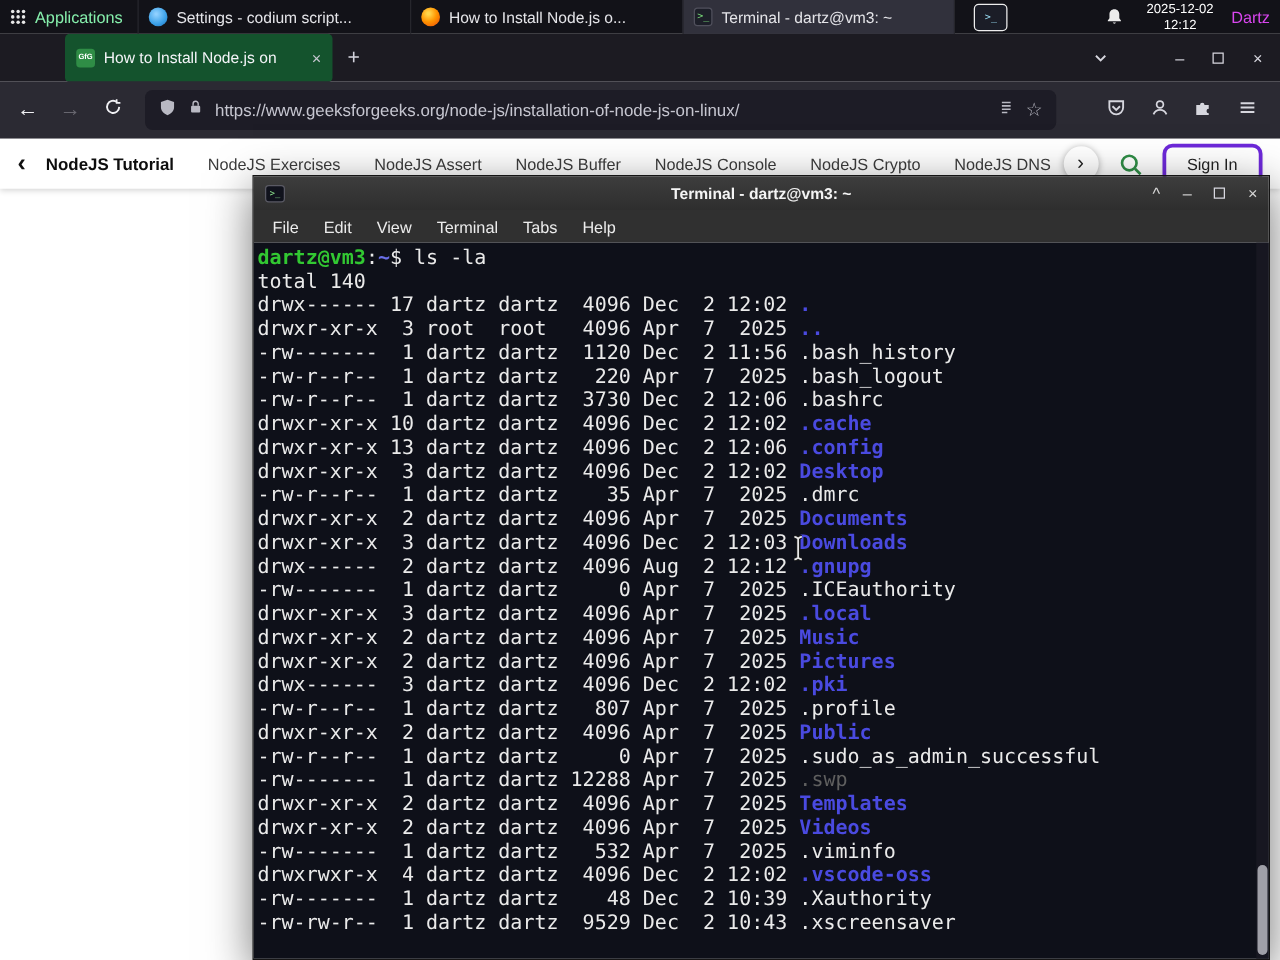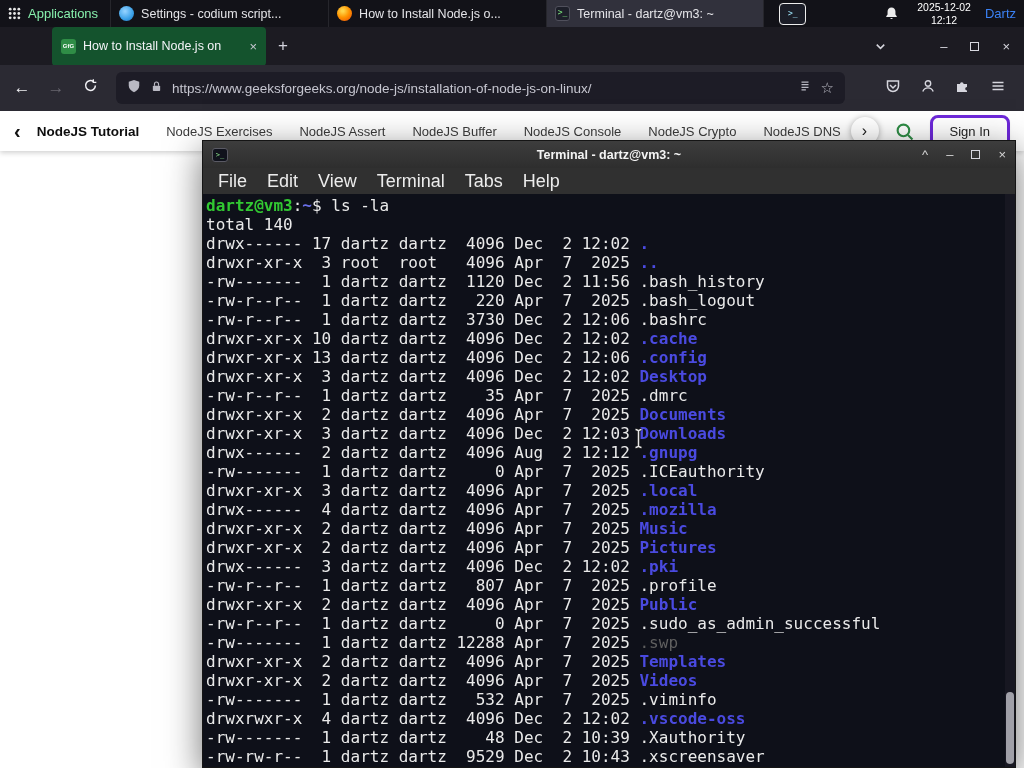--- a/index.html
+++ b/index.html
@@ -16,21 +16,21 @@
   .task-btn:last-child { border-right:1px solid #26262c; }
   .task-title { white-space:nowrap; overflow:hidden; text-overflow:ellipsis; }
   .ticon { width:15px; height:15px; flex:none; display:inline-block; }
   .ticon-firefox { border-radius:50%; background:radial-gradient(circle at 38% 32%, #ffd54a 8%, #ff9400 48%, #e8470a 100%); }
   .ticon-settings { border-radius:50%; background:radial-gradient(circle at 40% 35%, #8fd0ff 5%, #3aa0e8 60%, #1f6fb5 100%); }
   .ticon-terminal { background:#1d1f29; border:1px solid #50505c; border-radius:3px; color:#7ee87e; font-family:"DejaVu Sans Mono",monospace; font-size:8px; line-height:12px; text-align:center; }
   .panel-spacer { flex:1; }
   .tray-icon { width:27px; height:22px; border:1px solid #eeeeee; border-radius:4px; background:#1b1d27; display:flex; align-items:center; justify-content:center; margin-right:78px; color:#9fe8ff; font-family:"DejaVu Sans Mono",monospace; font-size:8px; }
   .bell { margin-right:18px; display:flex; }
   .clock { text-align:center; font-size:10.5px; line-height:12.5px; color:#ffffff; margin-right:14px; }
-  .panel-user { font-size:13px; margin-right:8px; color:#3b82f6; }
+  .panel-user { font-size:13px; margin-right:8px; color:#d946ef; }
 
   
   .browser { position:absolute; left:0; top:27px; width:1024px; height:741px; display:flex; flex-direction:column; background:#fff; }
   .tabbar { height:38px; background:#1c1b22; display:flex; align-items:center; padding-left:52px; flex:none; }
   .tab { width:214px; height:39px; background:#14532d; border-radius:4px; display:flex; align-items:center; gap:7px; padding:0 9px; color:#f4f4f8; font-size:12.5px; }
   .favicon-gfg { width:15px; height:15px; border-radius:3px; background:var(--gfg-green,#2f8d46); color:#fff; font-size:6px; font-weight:bold; display:flex; align-items:center; justify-content:center; flex:none; }
   .favicon-gfg::after { content:"GfG"; }
   .tab-title { white-space:nowrap; overflow:hidden; flex:1; }
   .tab-close { color:#c8c8d2; font-size:13px; padding-left:4px; }
   .newtab { color:#d2d2dc; font-size:17px; margin-left:12px; }
@@ -58,21 +58,21 @@
   .signin { border:3px solid #6d28d9; border-radius:8px; padding:6px 17px; font-size:13px; color:#222; background:#fff; box-shadow:0 1px 2px rgba(0,0,0,.08); flex:none; }
 
   
   .terminal { position:absolute; left:202px; top:140px; width:814px; height:628px; display:flex; flex-direction:column; box-shadow:0 10px 34px rgba(0,0,0,.55); border:1px solid #151515; z-index:30; }
   .t-titlebar { height:27px; background:linear-gradient(#3d3d3d,#2e2e2e); display:flex; align-items:center; padding:0 9px; position:relative; flex:none; }
   .t-icon { width:16px; height:14px; background:#10121c; border:1px solid #5a5a64; border-radius:3px; color:#8fe88f; font-family:"DejaVu Sans Mono",monospace; font-size:7px; line-height:12px; text-align:center; z-index:1; }
   .t-title { position:absolute; left:0; right:0; text-align:center; color:#f4f4f4; font-size:12.5px; font-weight:bold; }
   .t-controls { margin-left:auto; display:flex; gap:18px; align-items:center; color:#d6d6d6; z-index:1; }
   .t-controls .glyph { font-size:13px; }
   .t-menubar { height:26px; background:#303030; display:flex; align-items:center; padding-left:5px; flex:none; }
-  .menu-item { padding:0 10px; color:#ececec; font-size:18px; }
+  .menu-item { padding:0 10px; color:#ececec; font-size:13px; }
   .t-body { flex:1; background:var(--terminal-bg,#0e1019); font-family:"DejaVu Sans Mono",monospace; font-size:16px; line-height:19px; color:#eaeaea; padding:2px 14px 0 3px; position:relative; overflow:hidden; }
   .tline { white-space:pre; }
   .k-dir { color:var(--dir-blue,#4a4ae0); font-weight:bold; }
   .k-file { color:#eaeaea; }
   .k-dim { color:#5f5f5f; }
   .p-user { color:var(--prompt-green,#32c832); font-weight:bold; }
   .p-sep, .p-sym { color:#eaeaea; }
   .p-path { color:var(--path-blue,#6a6fe8); font-weight:bold; }
   .t-scrollbar { position:absolute; right:0; top:0; bottom:0; width:10px; background:#171721; }
   .t-thumb { position:absolute; right:1px; bottom:3px; width:8px; height:72px; background:#a0a0a8; border-radius:4px; }
@@ -259,21 +259,20 @@
           <div class="tline"><span>-rw-r--r--  1 dartz dartz  3730 Dec  2 12:06 </span><span class="k-file">.bashrc</span></div>
           <div class="tline"><span>drwxr-xr-x 10 dartz dartz  4096 Dec  2 12:02 </span><span class="k-dir">.cache</span></div>
           <div class="tline"><span>drwxr-xr-x 13 dartz dartz  4096 Dec  2 12:06 </span><span class="k-dir">.config</span></div>
           <div class="tline"><span>drwxr-xr-x  3 dartz dartz  4096 Dec  2 12:02 </span><span class="k-dir">Desktop</span></div>
           <div class="tline"><span>-rw-r--r--  1 dartz dartz    35 Apr  7  2025 </span><span class="k-file">.dmrc</span></div>
           <div class="tline"><span>drwxr-xr-x  2 dartz dartz  4096 Apr  7  2025 </span><span class="k-dir">Documents</span></div>
           <div class="tline"><span>drwxr-xr-x  3 dartz dartz  4096 Dec  2 12:03 </span><span class="k-dir">Downloads</span></div>
           <div class="tline"><span>drwx------  2 dartz dartz  4096 Aug  2 12:12 </span><span class="k-dir">.gnupg</span></div>
           <div class="tline"><span>-rw-------  1 dartz dartz     0 Apr  7  2025 </span><span class="k-file">.ICEauthority</span></div>
           <div class="tline"><span>drwxr-xr-x  3 dartz dartz  4096 Apr  7  2025 </span><span class="k-dir">.local</span></div>
-          <div class="tline"><span>drwx------  4 dartz dartz  4096 Apr  7  2025 </span><span class="k-dir">.mozilla</span></div>
           <div class="tline"><span>drwxr-xr-x  2 dartz dartz  4096 Apr  7  2025 </span><span class="k-dir">Music</span></div>
           <div class="tline"><span>drwxr-xr-x  2 dartz dartz  4096 Apr  7  2025 </span><span class="k-dir">Pictures</span></div>
           <div class="tline"><span>drwx------  3 dartz dartz  4096 Dec  2 12:02 </span><span class="k-dir">.pki</span></div>
           <div class="tline"><span>-rw-r--r--  1 dartz dartz   807 Apr  7  2025 </span><span class="k-file">.profile</span></div>
           <div class="tline"><span>drwxr-xr-x  2 dartz dartz  4096 Apr  7  2025 </span><span class="k-dir">Public</span></div>
           <div class="tline"><span>-rw-r--r--  1 dartz dartz     0 Apr  7  2025 </span><span class="k-file">.sudo_as_admin_successful</span></div>
           <div class="tline"><span>-rw-------  1 dartz dartz 12288 Apr  7  2025 </span><span class="k-dim">.swp</span></div>
           <div class="tline"><span>drwxr-xr-x  2 dartz dartz  4096 Apr  7  2025 </span><span class="k-dir">Templates</span></div>
           <div class="tline"><span>drwxr-xr-x  2 dartz dartz  4096 Apr  7  2025 </span><span class="k-dir">Videos</span></div>
           <div class="tline"><span>-rw-------  1 dartz dartz   532 Apr  7  2025 </span><span class="k-file">.viminfo</span></div>

